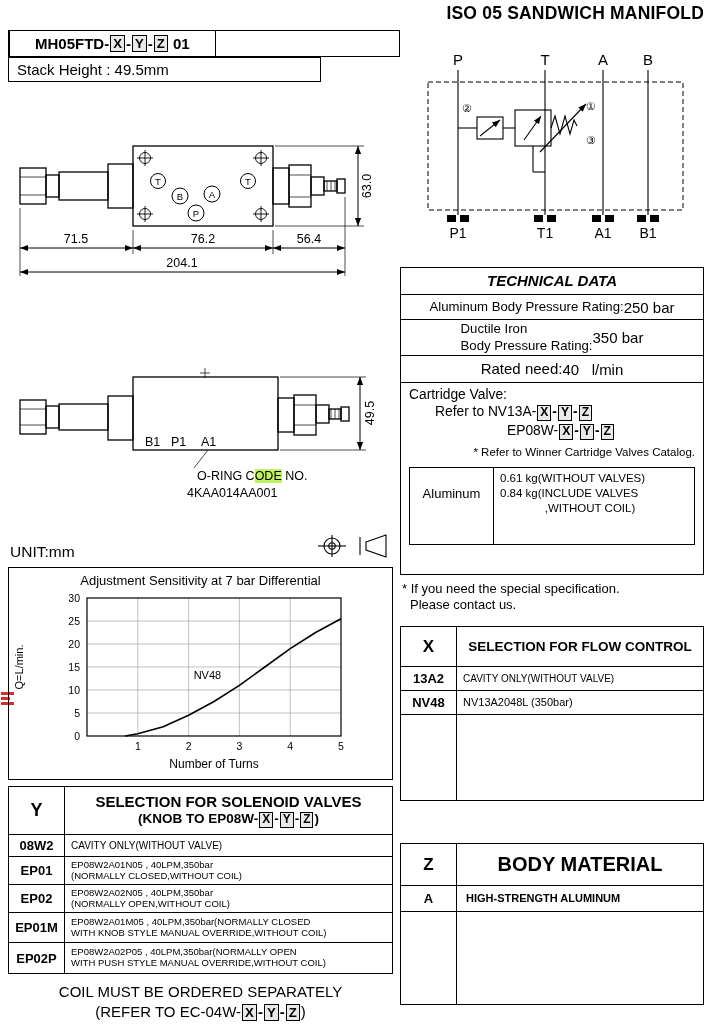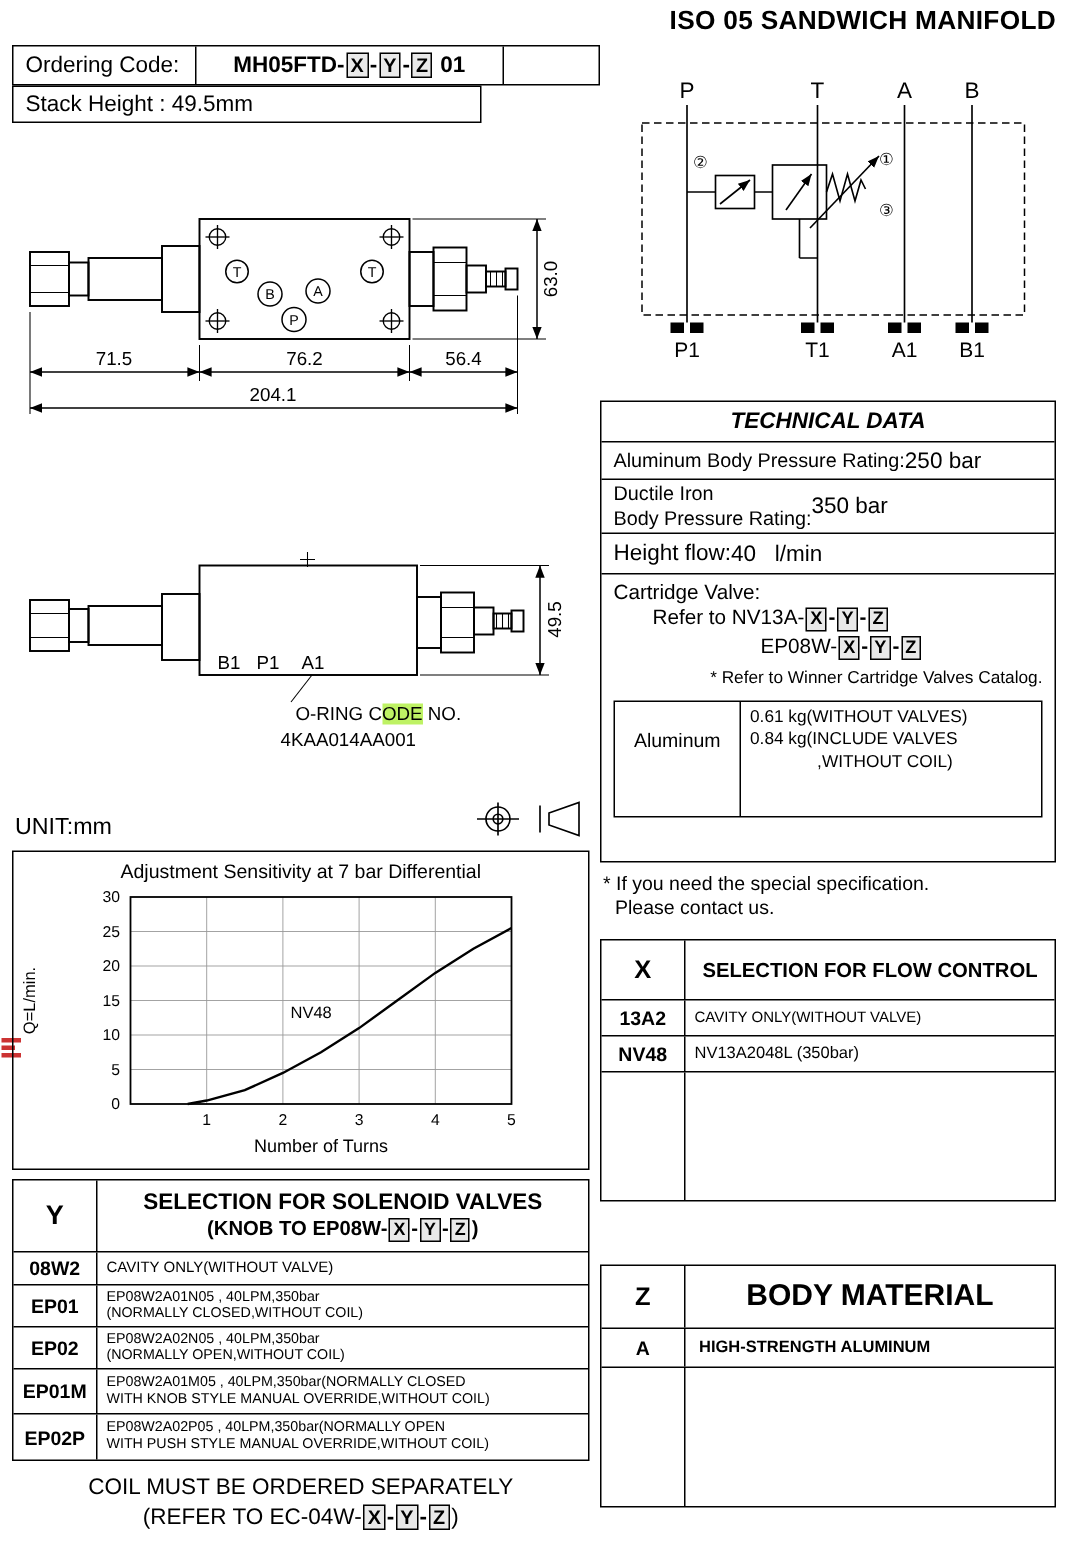--- a/index.html
+++ b/index.html
@@ -17,21 +17,21 @@
   #ordering-box .lbl { display:flex; align-items:center; padding:0 10px 0 8px; }
   .ord-code { display:flex; align-items:center; border-left:1.5px solid #000; border-right:1.5px solid #000; padding:0 25px; font-weight:bold; }
   #stack-box { left:8px; top:57px; width:313px; height:25px; border:1.5px solid #000; display:flex; align-items:center; padding-left:8px; font-size:15px; }
 
   .xyz { display:inline-block; border:1px solid #000; background:#e9e9e9; padding:0 2px; margin:0 1px; font-weight:bold; font-size:0.88em; line-height:1.15; }
   .sep { font-weight:bold; }
 
   
   #tech-data { left:400px; top:267px; width:304px; height:308px; border:1.5px solid #000; }
   .td-header { height:27px; border-bottom:1.5px solid #000; text-align:center; font-weight:bold; font-size:15px; line-height:25px;font-style:italic; }
-  .td-row { display:flex; justify-content:flex-start; align-items:center; border-bottom:1.5px solid #000; padding:0 8px; }
+  .td-row { display:flex; justify-content:center; align-items:center; border-bottom:1.5px solid #000; padding:0 8px; }
   .td-row .l { font-size:13.2px; line-height:1.25; }
   .td-row .v { font-size:15px; }
   .pre { white-space:pre-line; }
   .prewrap { white-space:pre-wrap; }
   .td-cart { height:84px; padding:4px 8px 0 8px; font-size:13.8px; }
   .td-cart-l2 { margin-left:26px; margin-top:2px; }
   .td-cart-l3 { margin-left:98px; margin-top:2px; }
   .td-cart-note { text-align:right; font-size:11.5px; margin-top:6px; }
   .td-weight { margin:0 8px; border:1.5px solid #000; height:78px; display:flex; }
   .td-weight .mat { width:84px; border-right:1.5px solid #000; text-align:center; padding-top:18px; font-size:13px; flex-shrink:0; }
@@ -96,21 +96,20 @@
   .rbar { width:13px; height:3px; background:#c33; margin-bottom:2px; }
 </style>
 </head>
 <body>
 
 <div id="page">
 
   <div class="abs" id="main-title">ISO 05 SANDWICH MANIFOLD</div>
 
   <div class="abs" id="ordering-box">
-    <span class="lbl">Ordering Code:</span>
     <span class="ord-code">
       <span>MH05FTD-</span><span class="xyz">X</span><span class="sep">-</span><span class="xyz">Y</span><span class="sep">-</span><span class="xyz">Z</span>&nbsp;<span>01</span>
     </span>
   </div>
 
   <div class="abs" id="stack-box">
     <span>Stack Height : 49.5mm</span>
   </div>
 
   <svg class="abs" style="left:8px; top:86px;" width="390" height="238" viewBox="0 0 390 238">
@@ -246,21 +245,21 @@
     <div class="td-row" style="height:25px;">
       <span class="l">Aluminum Body Pressure Rating:</span>
       <span class="v">250 bar</span>
     </div>
     <div class="td-row" style="height:36px;">
       <span class="l pre">Ductile Iron
 Body Pressure Rating:</span>
       <span class="v">350 bar</span>
     </div>
     <div class="td-row" style="height:27px;">
-      <span class="l" style="font-size:15px;">Height flow:</span>
+      <span class="l" style="font-size:15px;">Rated need:</span>
       <span class="v"><span>40</span>&nbsp;&nbsp;&nbsp;<span>l/min</span></span>
     </div>
     <div class="td-cart">
       <div>Cartridge Valve:</div>
       <div class="td-cart-l2"><span>Refer to NV13A-</span><span class="xyz">X</span><span class="sep">-</span><span class="xyz">Y</span><span class="sep">-</span><span class="xyz">Z</span></div>
       <div class="td-cart-l3"><span>EP08W-</span><span class="xyz">X</span><span class="sep">-</span><span class="xyz">Y</span><span class="sep">-</span><span class="xyz">Z</span></div>
       <div class="td-cart-note">* Refer to Winner Cartridge Valves Catalog.</div>
     </div>
     <div class="td-weight">
       <div class="mat">Aluminum</div>

